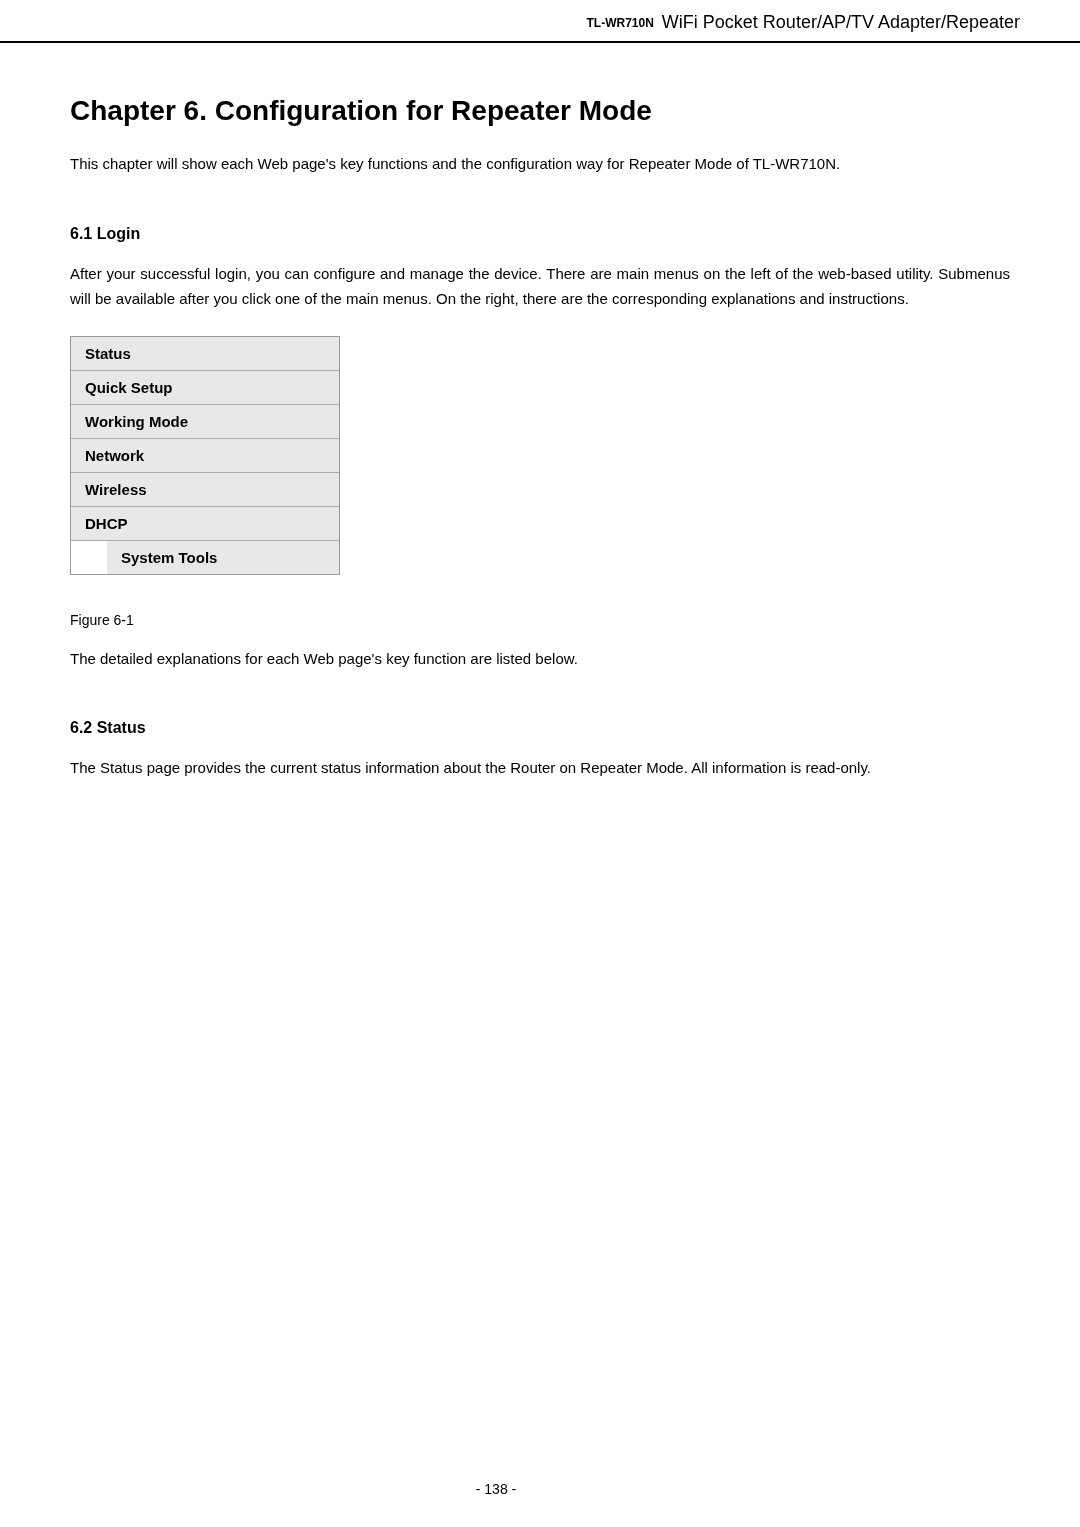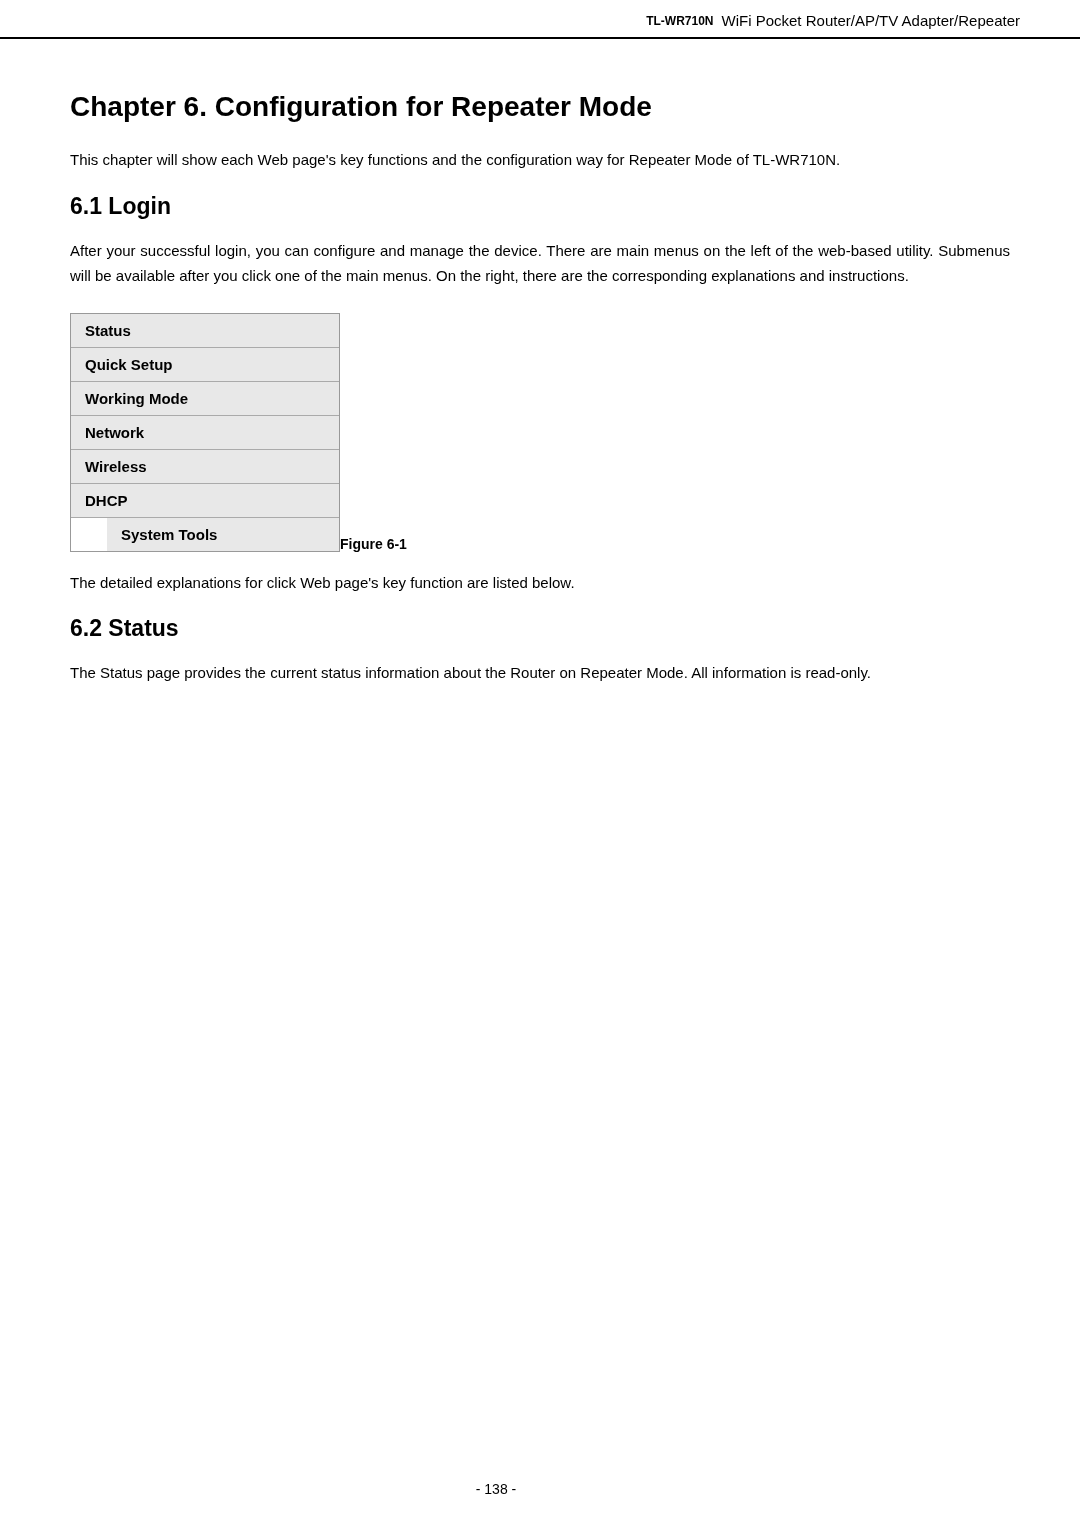--- a/index.html
+++ b/index.html
@@ -34,21 +34,21 @@
       margin-bottom: 0;
     }
 
     .header-model {
       font-weight: bold;
       font-size: 12px;
       margin-right: 8px;
     }
 
     .header-title {
-      font-size: 15px;
+      font-size: 18px;
       font-weight: normal;
     }
 
     
     .content {
       padding: 42px 70px 60px 70px;
     }
 
     
     .chapter-title {
@@ -61,32 +61,33 @@
     
     .body-text {
       font-size: 15px;
       line-height: 1.7;
       margin-bottom: 20px;
       text-align: justify;
     }
 
     
     .section-heading {
-      font-size: 23px;
+      font-size: 16px;
       font-weight: bold;
       margin-bottom: 18px;
-      margin-top: 20px;
+      margin-top: 48px;
     }
 
     
     .menu-figure {
       display: flex;
-      flex-direction: row;
-      align-items: flex-end;
+      flex-direction: column;
+      align-items: flex-start;
       margin: 24px 0 18px 0;
+      gap: 27px;
     }
 
     .menu-box {
       width: 270px;
       border: 1.5px solid #999999;
       background: #ffffff;
     }
 
     .menu-item {
       display: block;
@@ -102,21 +103,20 @@
     .menu-item:last-child {
       border-bottom: none;
       margin-left: 36px;
     }
 
     .figure-caption {
       margin-top: 10px;
       font-size: 14px;
       color: #000000;
       text-align: center;
-      font-weight: bold;
     }
 
     
     .page-footer {
       position: absolute;
       bottom: 30px;
       left: 0;
       width: 992px;
       text-align: center;
       font-size: 14px;
@@ -149,21 +149,21 @@
           <span class="menu-item">Quick Setup</span>
           <span class="menu-item">Working Mode</span>
           <span class="menu-item">Network</span>
           <span class="menu-item">Wireless</span>
           <span class="menu-item">DHCP</span>
           <span class="menu-item">System Tools</span>
         </div>
       <div class="figure-caption">Figure 6-1</div>
     </div>
 
-    <p class="body-text">The detailed explanations for click Web page's key function are listed below.</p>
+    <p class="body-text">The detailed explanations for each Web page's key function are listed below.</p>
 
     <h2 class="section-heading">6.2  Status</h2>
     <p class="body-text">The Status page provides the current status information about the Router on Repeater Mode. All information is read-only.</p>
 
   </div>
 
   <div class="page-footer">
     <span>- 138 -</span>
   </div>
 </div>

